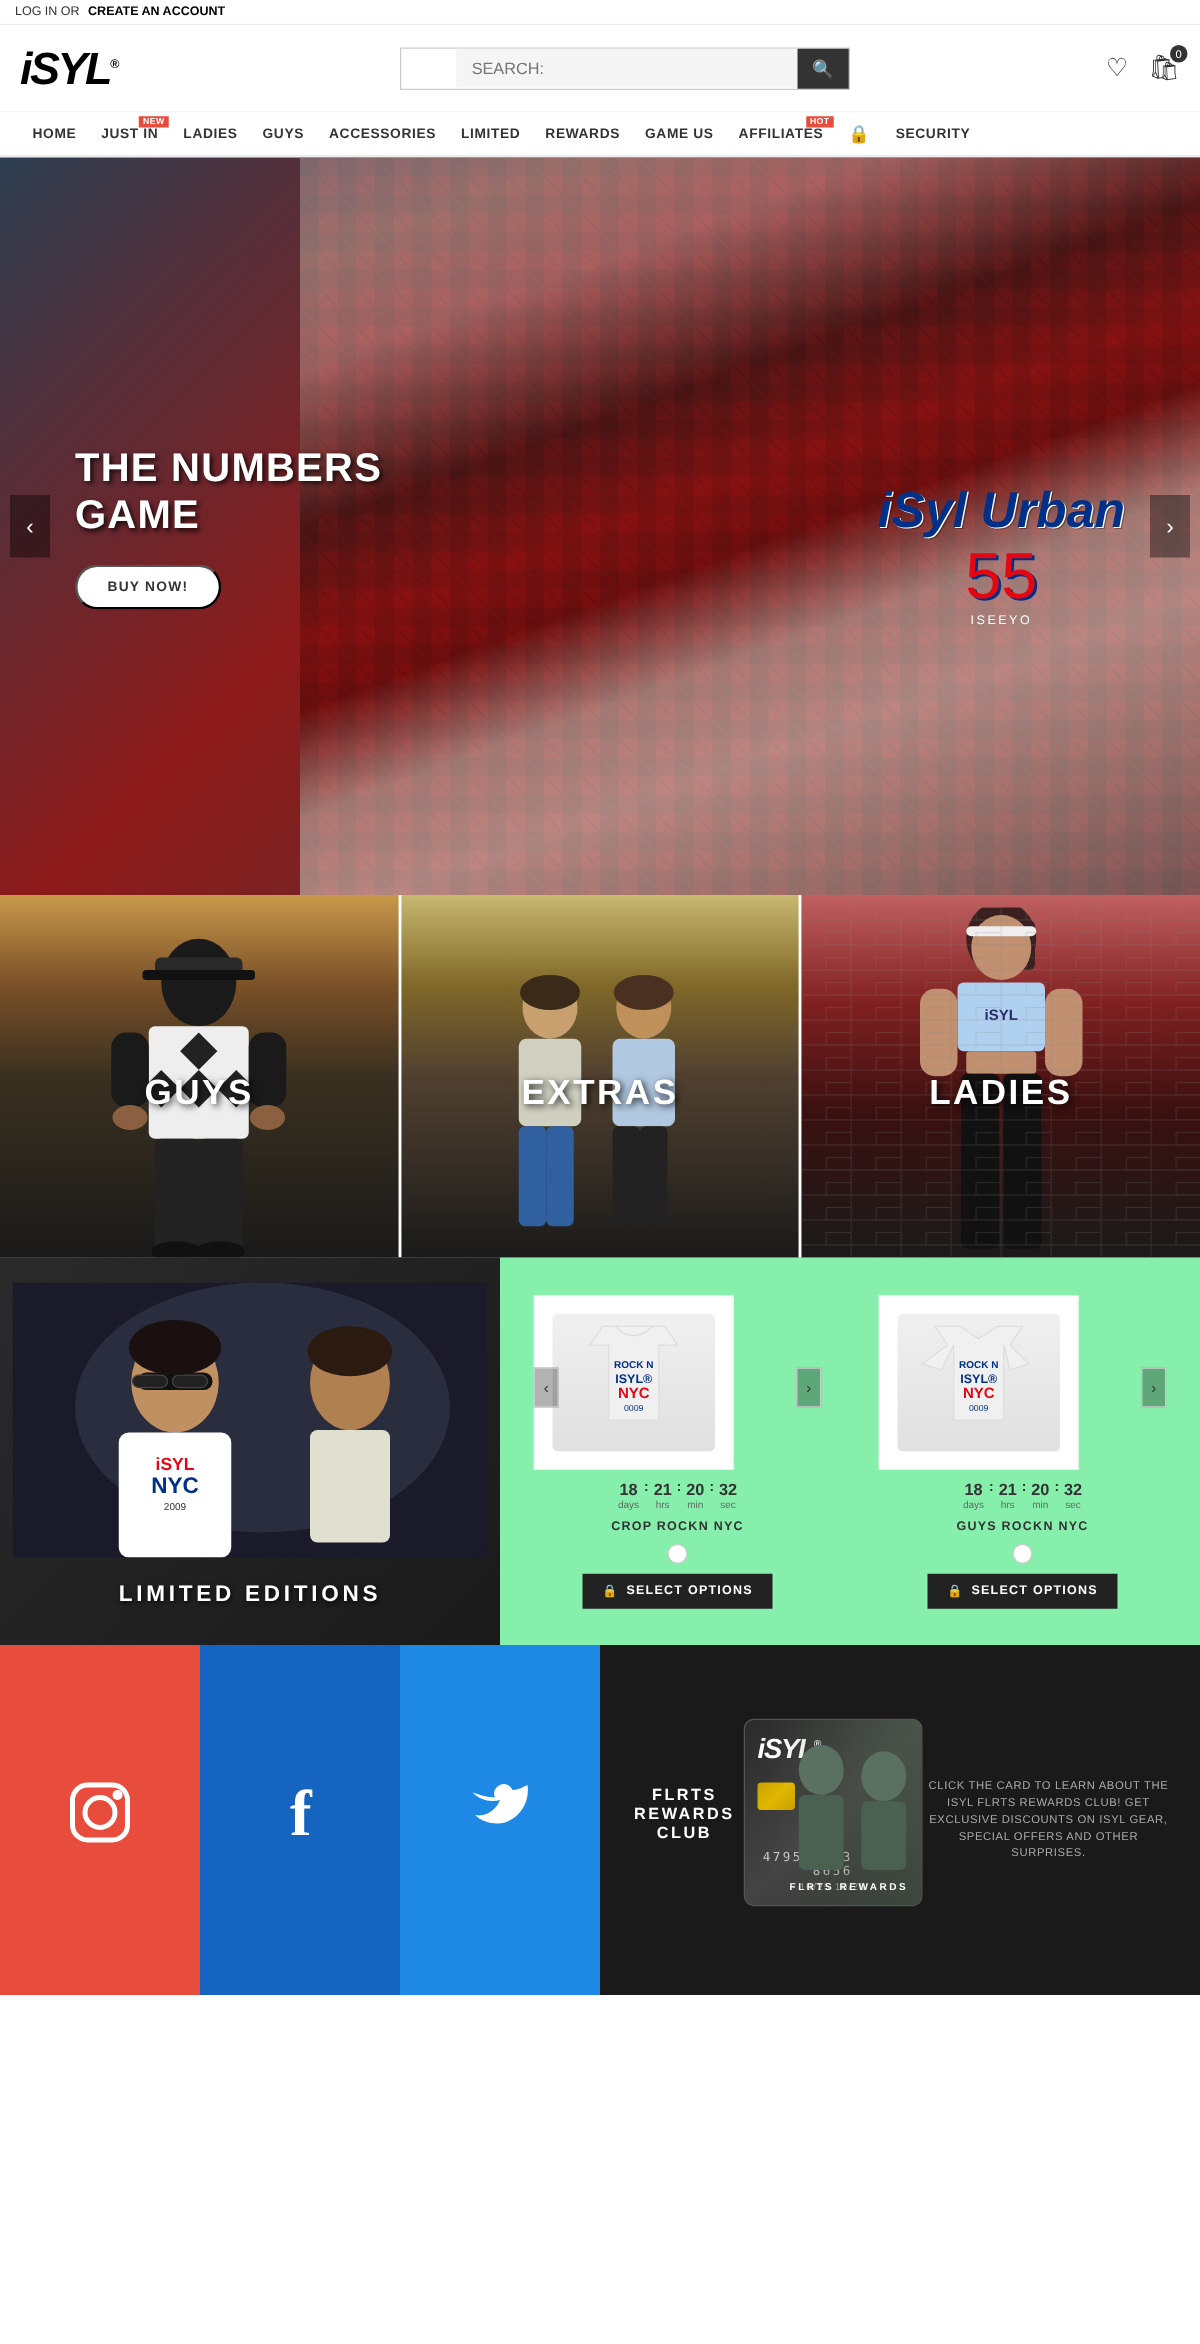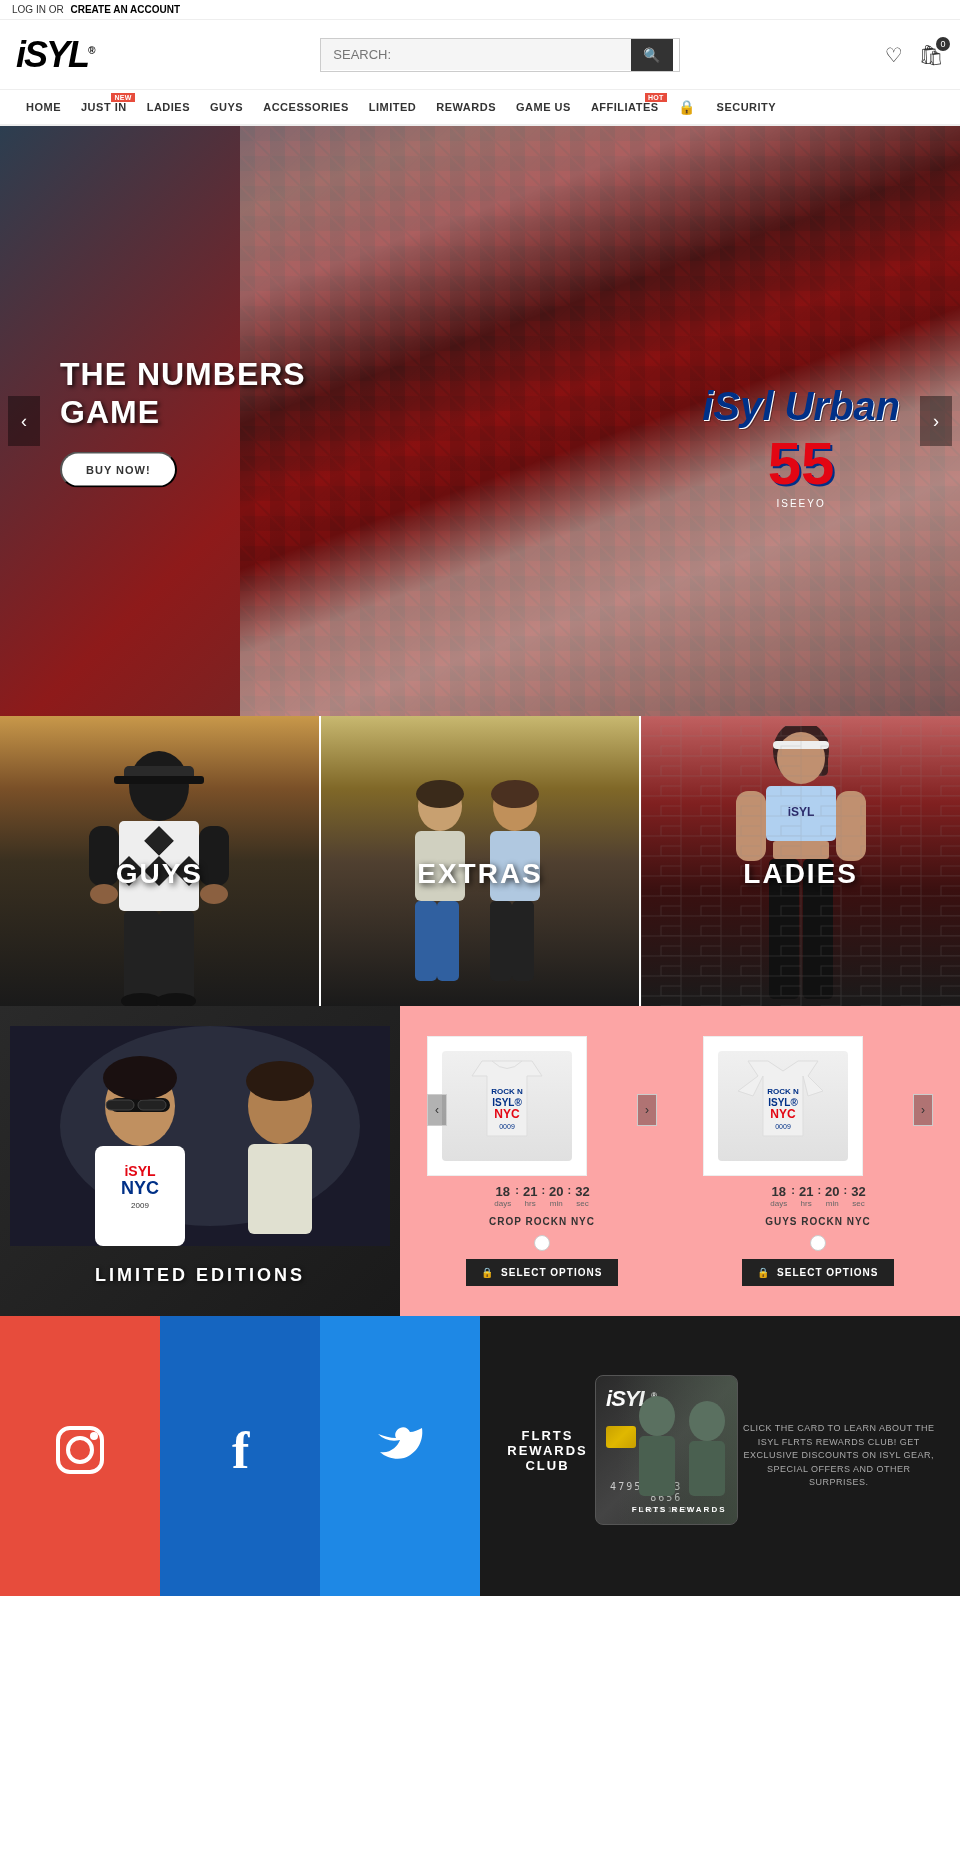--- a/index.html
+++ b/index.html
@@ -37,20 +37,21 @@
       flex: 1;
       display: flex;
       align-items: center;
       justify-content: center;
     }
     .search-box {
       display: flex;
       align-items: center;
       border: 1px solid #ccc;
       width: 360px;
+      padding-left: 44px;
     }
     .search-box input {
       border: none;
       outline: none;
       padding: 8px 12px;
       font-size: 13px;
       width: 310px;
       background: #f5f5f5;
     }
     .search-btn {
@@ -232,21 +233,21 @@
       letter-spacing: 3px;
       text-shadow: 1px 1px 4px rgba(0,0,0,0.8);
     }
     .limited-right {
       flex: 1;
       display: flex;
       align-items: center;
       justify-content: center;
       gap: 36px;
       padding: 16px;
-      background: #fca5a5;
+      background: #86efac;
     }
     .product-card {
       display: flex;
       flex-direction: column;
       align-items: center;
       width: 240px;
     }
     .product-img {
       width: 160px;
       height: 140px;
@@ -500,21 +501,21 @@
           <line x1="0" y1="0" x2="30" y2="30" stroke="#600" stroke-width="2"></line>
           <line x1="30" y1="0" x2="0" y2="30" stroke="#600" stroke-width="1"></line>
         </pattern>
       </defs>
       <rect width="720" height="590" fill="url(#plaid)"></rect>
     </svg>
   </div>
 
   <div style="position:absolute;right:60px;top:50%;transform:translateY(-30%);text-align:center;z-index:3;">
     <div style="font-size:40px;font-style:italic;font-weight:900;color:#003087;text-shadow:1px 1px 0 #fff,2px 2px 0 rgba(0,0,0,0.3);">iSyl Urban</div>
-    <div style="font-size:60px;font-weight:700;color:#e30613;text-shadow:2px 2px 0 #003087;">55</div>
+    <div style="font-size:52px;font-weight:400;color:#e30613;text-shadow:2px 2px 0 #003087;">55</div>
     <div style="font-size:10px;color:#fff;letter-spacing:2px;">ISEEYO</div>
   </div>
 
   <div class="hero-content">
     <div class="hero-title">
       <span>THE NUMBERS</span><br>
       <span>GAME</span>
     </div>
     <button class="hero-btn">BUY NOW!</button>
   </div>

